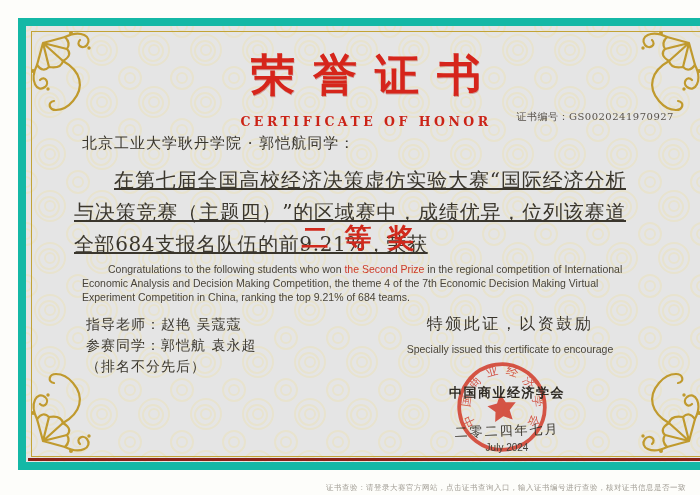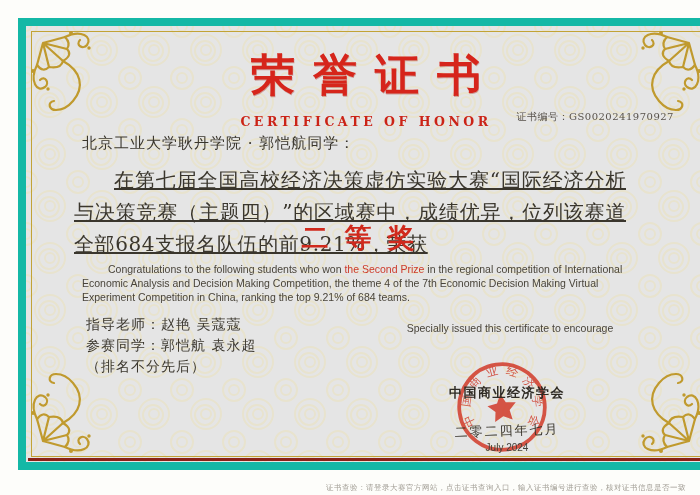--- a/index.html
+++ b/index.html
@@ -121,20 +121,21 @@
 
     <p class="abs body-en"><span>Congratulations to the following students who won </span><span class="red">the Second Prize</span><span> in the regional competition of International Economic Analysis and Decision Making Competition, the theme 4 of the 7th Economic Decision Making Virtual Experiment Competition in China, ranking the top 9.21% of 684 teams.</span></p>
 
     <div class="abs names">
       <div>指导老师：赵艳  吴蔻蔻</div>
       <div>参赛同学：郭恺航  袁永超</div>
       <div>（排名不分先后）</div>
     </div>
 
     <div class="abs issue">
+      <div class="issue-cn">特颁此证，以资鼓励</div>
       <div class="issue-en">Specially issued this certificate to encourage</div>
     </div>
 
     <svg class="seal" viewBox="0 0 100 100">
       <g transform="rotate(-8 50 50)">
         <circle cx="50" cy="50" r="45.5" fill="none" stroke="#d23b2a" stroke-width="4"></circle>
         <path d="M50 36 l4.7 9.5 10.5 1.5 -7.6 7.4 1.8 10.4 -9.4 -4.9 -9.4 4.9 1.8 -10.4 -7.6 -7.4 10.5 -1.5 Z" fill="#d23b2a"></path>
         <defs>
             <path id="sealArc" d="M22 68 A34 34 0 1 1 78 68" fill="none"></path>
           </defs>

